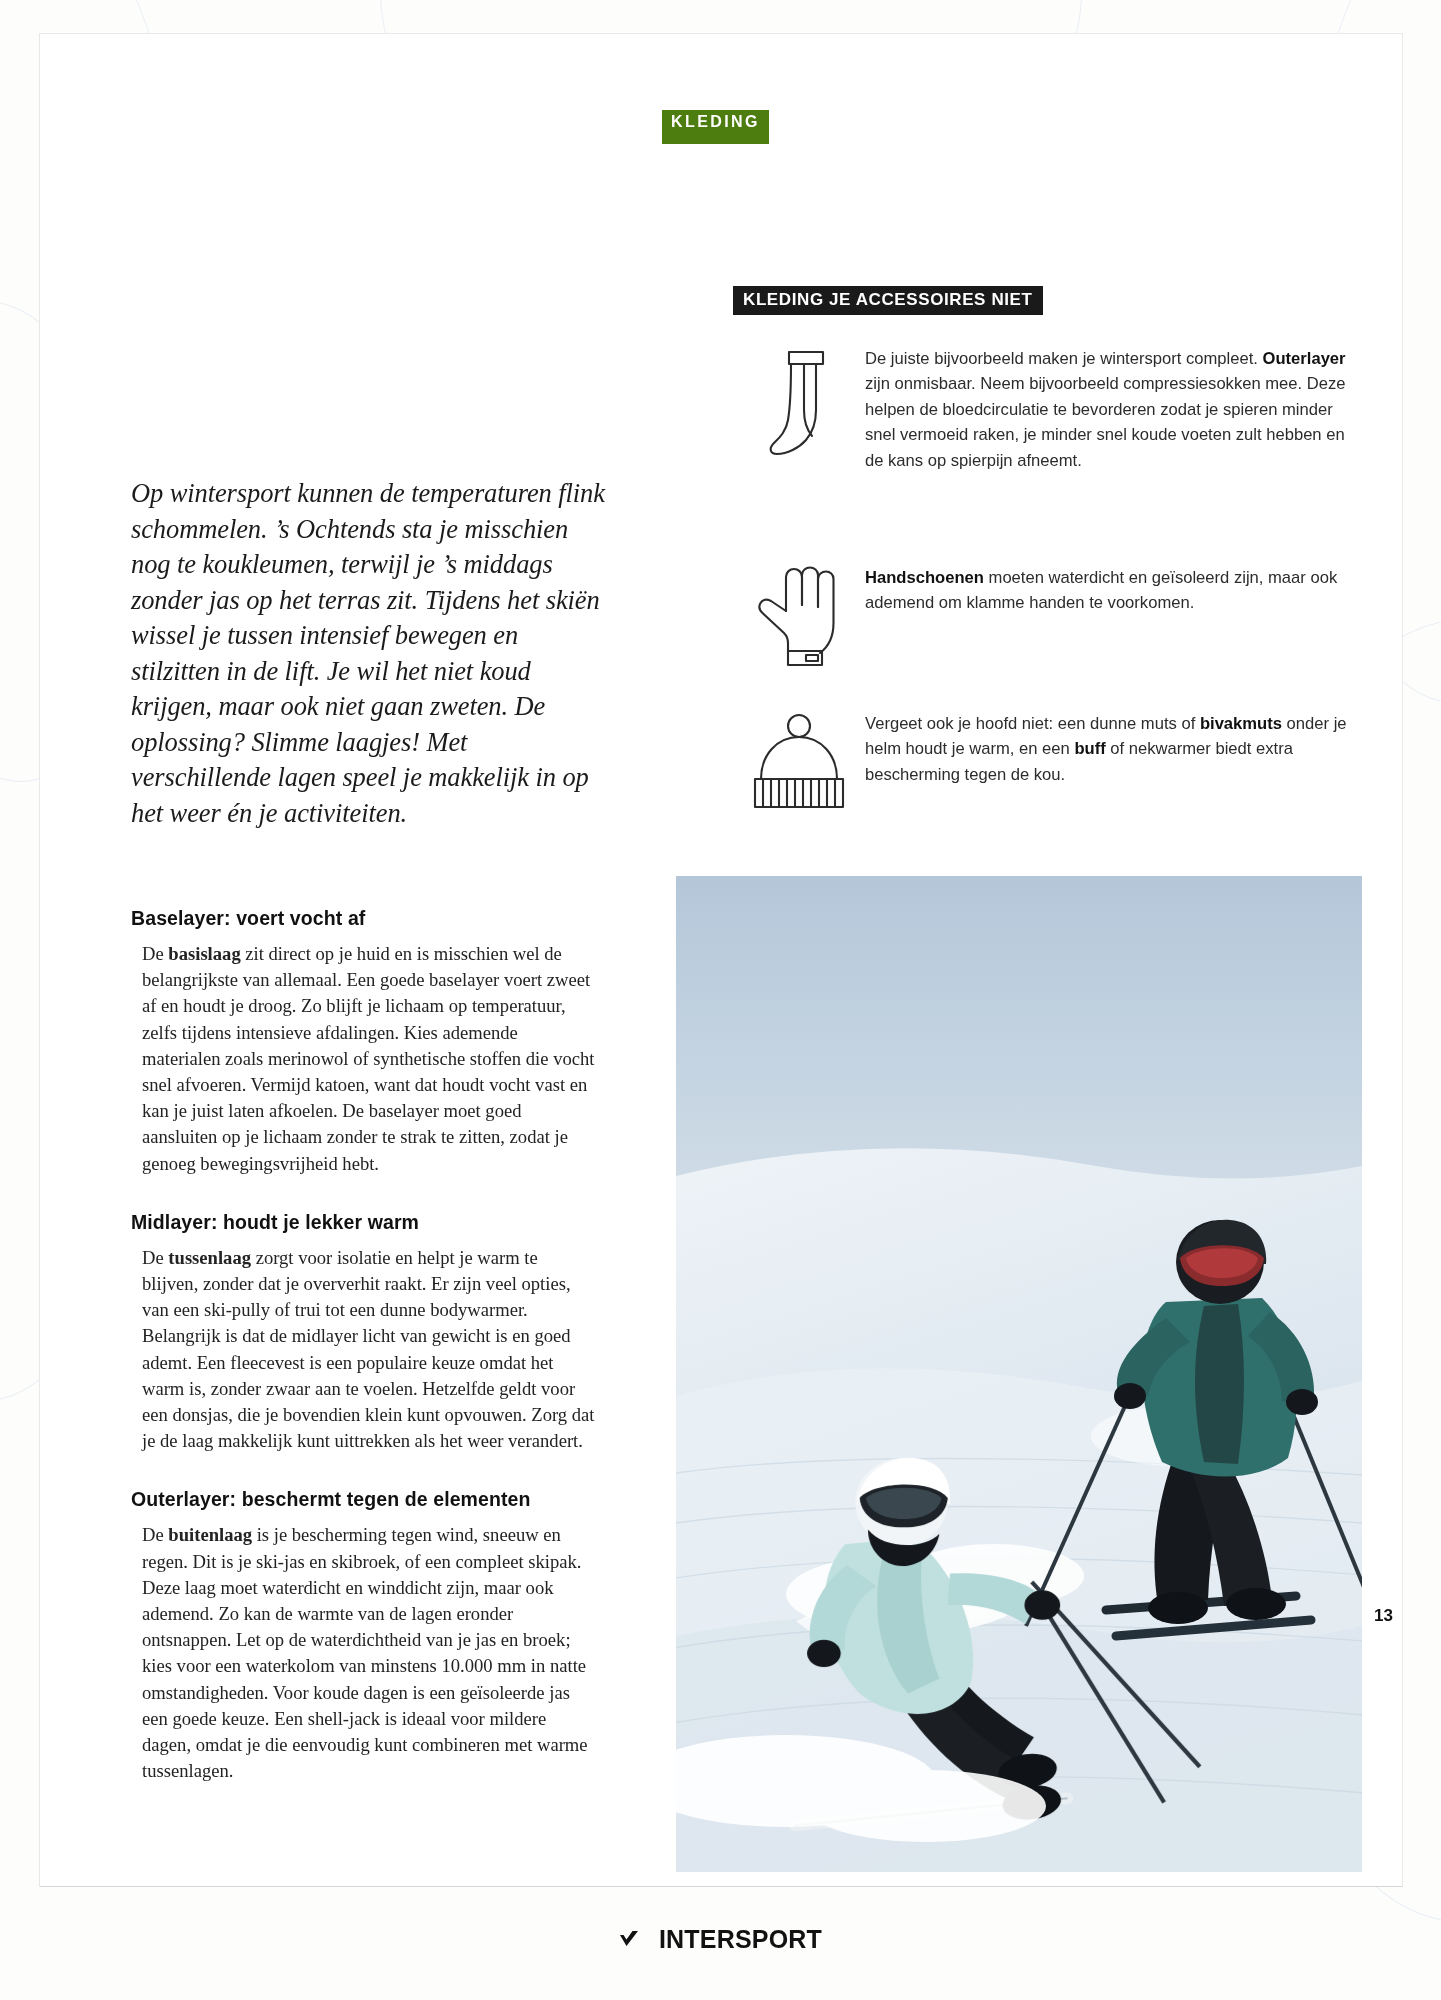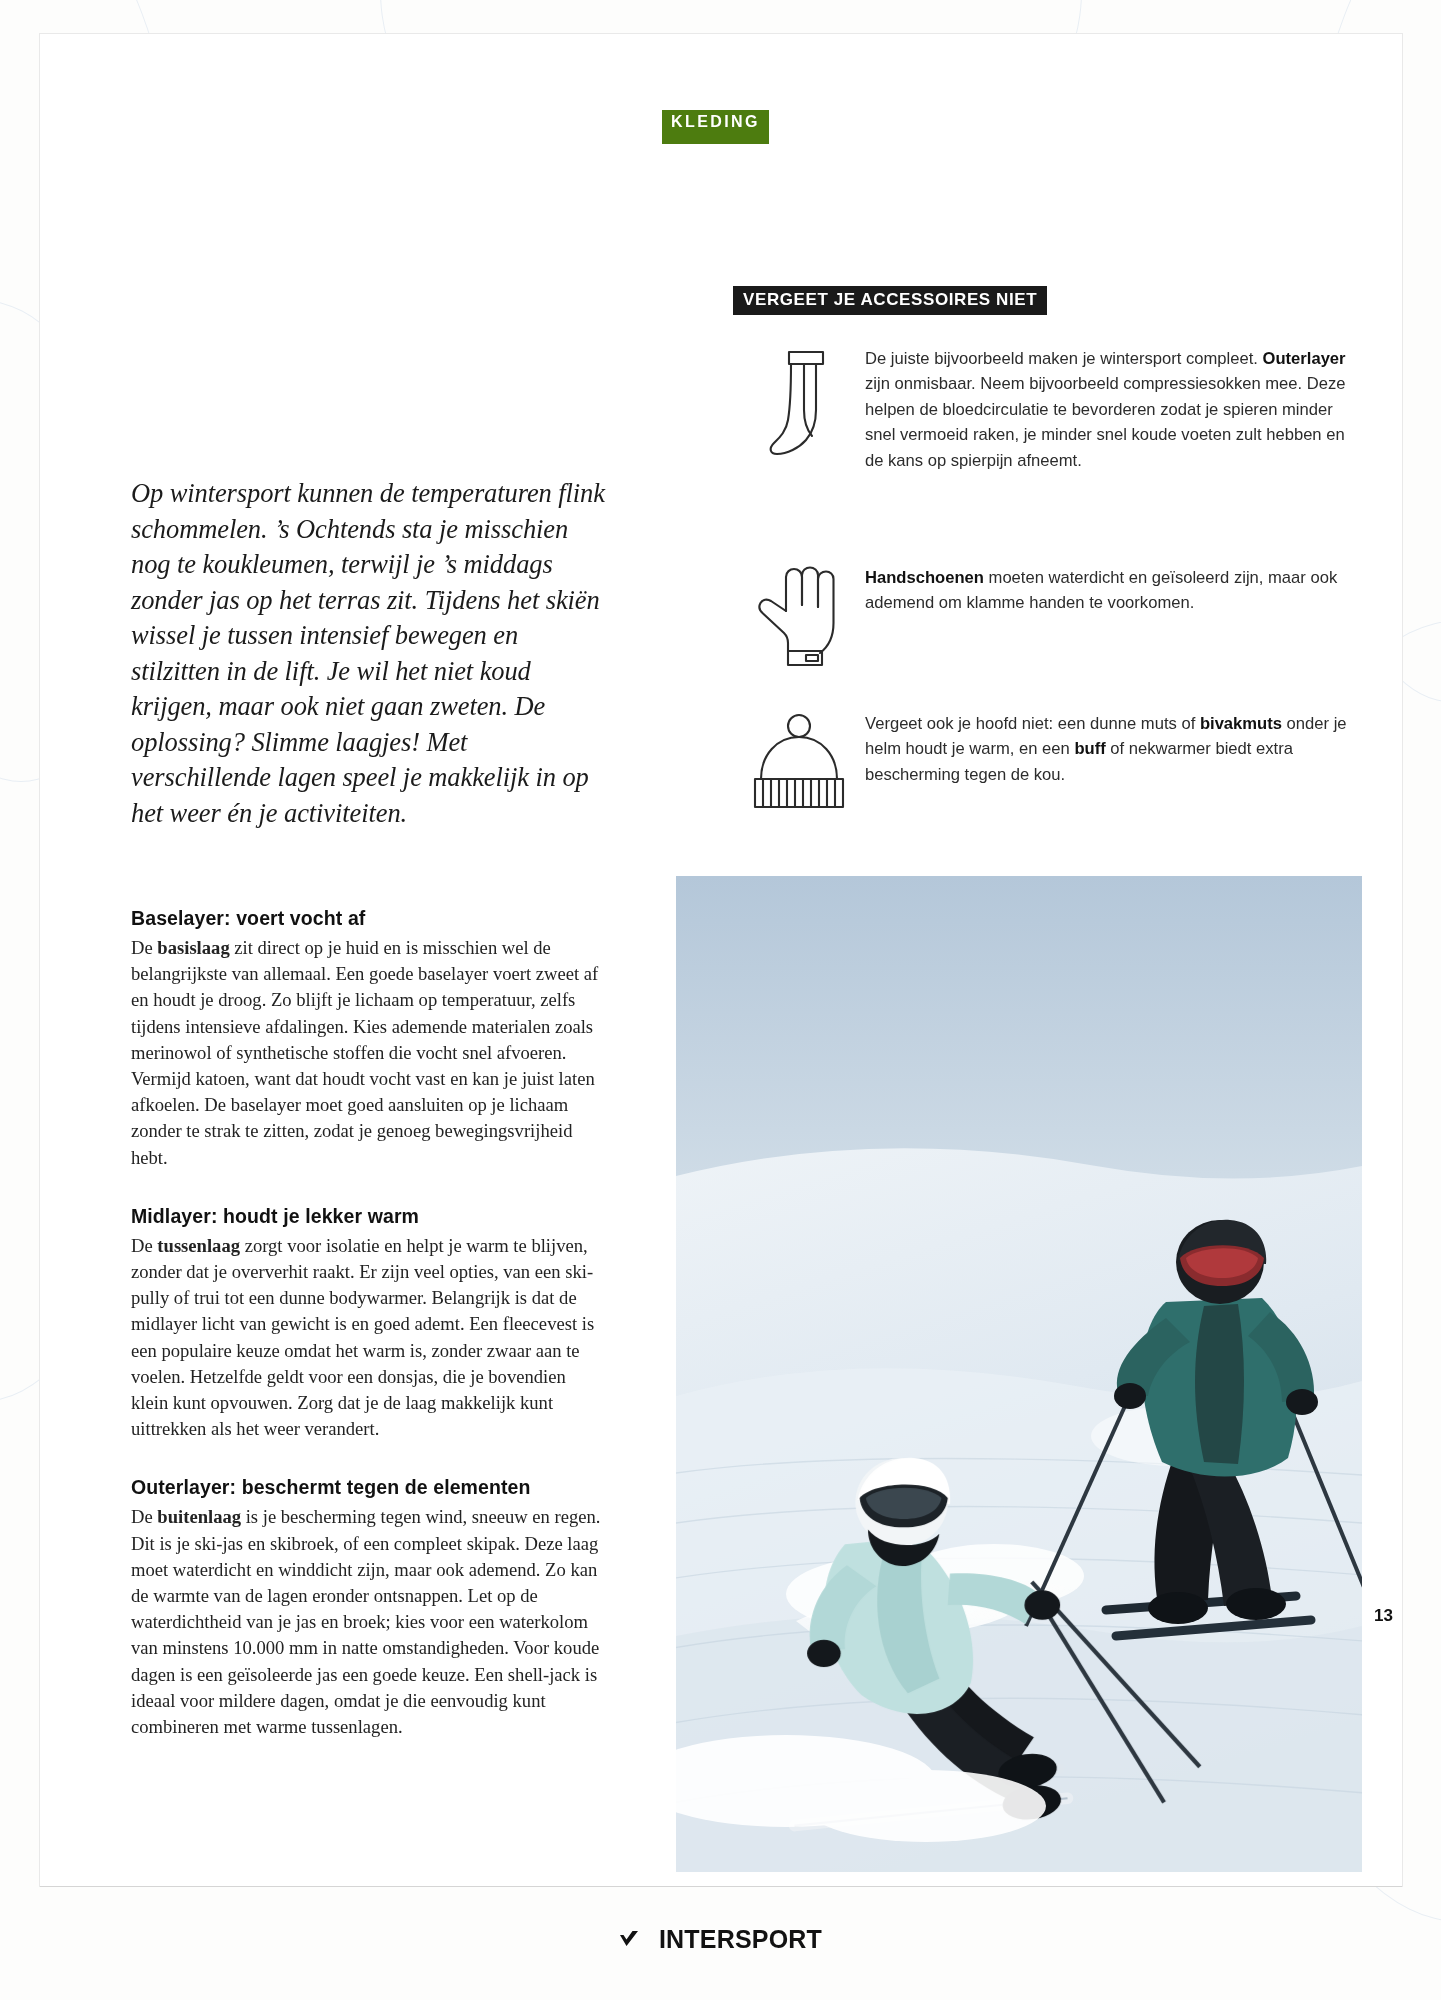--- a/index.html
+++ b/index.html
@@ -88,21 +88,21 @@
     font-weight: bold;
     color: #111111;
     margin: 0 0 5px 0;
     letter-spacing: 0.1px;
   }
   .sec p {
     font-family: "Liberation Serif", serif;
     font-size: 18.6px;
     line-height: 26.2px;
     color: #232323;
-    margin: 0;
+    margin: 11px;
     text-align: left;
   }
   .sec p b { font-weight: bold; }
 
   
   .acc-panel {
     position: absolute;
     left: 676px;
     top: 222px;
     width: 686px;
@@ -240,21 +240,21 @@
     </div>
 
     <div class="sec">
       <h3>Outerlayer: beschermt tegen de elementen</h3>
       <p><span>De </span><b>buitenlaag</b><span> is je bescherming tegen wind, sneeuw en regen. Dit is je ski-jas en skibroek, of een compleet skipak. Deze laag moet waterdicht en winddicht zijn, maar ook ademend. Zo kan de warmte van de lagen eronder ontsnappen. Let op de waterdichtheid van je jas en broek; kies voor een waterkolom van minstens 10.000 mm in natte omstandigheden. Voor koude dagen is een geïsoleerde jas een goede keuze. Een shell-jack is ideaal voor mildere dagen, omdat je die eenvoudig kunt combineren met warme tussenlagen.</span></p>
     </div>
   </div>
 
   <div class="acc-panel">
 
-    <div class="acc-title">VERGEET JE ACCESSOIRES NIET</div>
+    <div class="acc-title">KLEDING JE ACCESSOIRES NIET</div>
 
     <div class="acc-row r1">
       <div class="acc-icon">
         <svg width="72" height="112" viewBox="0 0 72 112" fill="none" stroke="#2b2b2b" stroke-width="2.1" stroke-linejoin="round" stroke-linecap="round">
           <path d="M26 6 H60 V18 H26 Z"></path>
           <path d="M28 18 C28 42 27 62 25 74 C23 86 16 92 11 97 C5.5 102.5 7 108 14 108 C24 108 36 102 43 94 C50 86 53 76 53 64 V18"></path>
           <path d="M41 18 V64 C41 76 44 84 49 90"></path>
         </svg>
       </div>
       <div class="acc-text">

